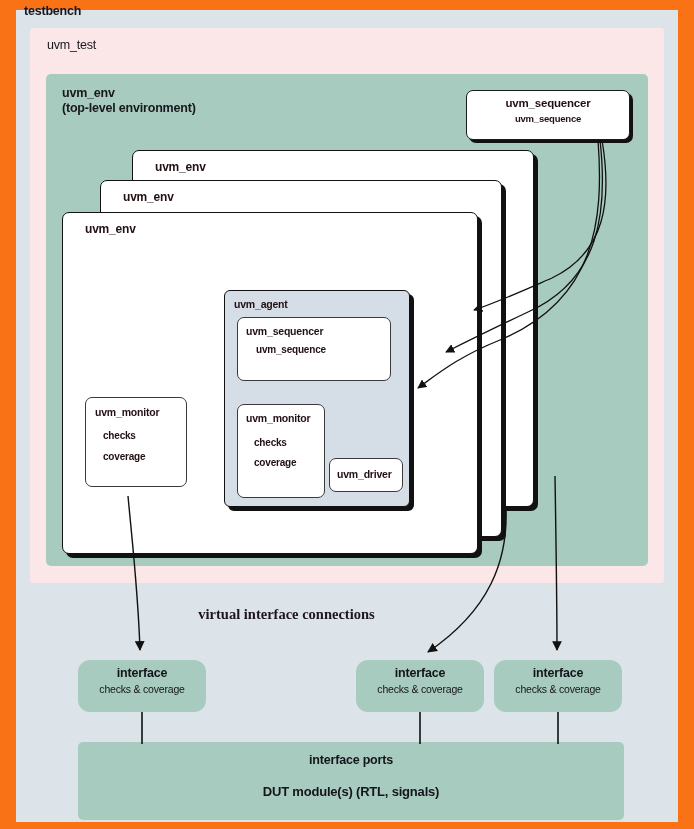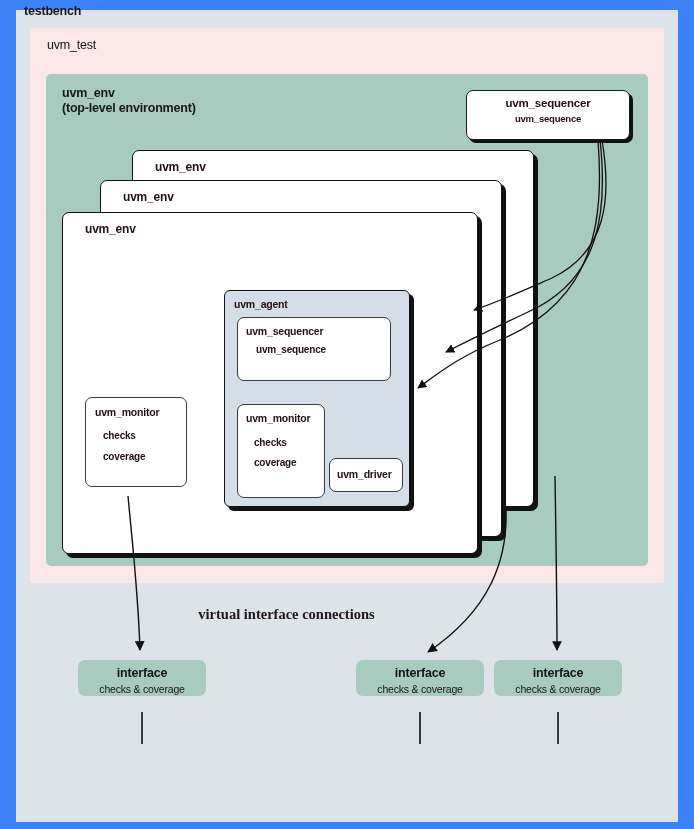--- a/index.html
+++ b/index.html
@@ -7,21 +7,21 @@
     padding: 0;
     background: #ffffff;
   }
   body {
     font-family: "Liberation Sans", sans-serif;
   }
   #canvas {
     position: relative;
     width: 694px;
     height: 829px;
-    background: #3b82f6;
+    background: #f97316;
     overflow: hidden;
   }
   .abs { position: absolute; }
 
   
   #testbench-box {
     left: 16px; top: 10px; width: 662px; height: 812px;
     background: #dce3e9;
   }
   #testbench-label {
@@ -154,23 +154,23 @@
     left: 0; top: 606px; width: 573px;
     text-align: center;
     font-family: "Liberation Serif", serif;
     font-size: 14.5px; font-weight: bold; color: #1d1520;
   }
 
   
   .iface-box {
     position: absolute;
     background: #a8cbbf;
-    border-radius: 7px;
-    text-align: center;
-    top: 660px; height: 36px;
+    border-radius: 12px;
+    text-align: center;
+    top: 660px; height: 52px;
   }
   .iface-title {
     margin-top: 6px;
     font-size: 12.5px; font-weight: bold; color: #14141a;
     letter-spacing: -0.2px;
   }
   .iface-sub {
     margin-top: 3px;
     font-size: 10.5px; color: #14141a;
     letter-spacing: -0.2px;
@@ -286,20 +286,24 @@
   </div>
   <div class="iface-box" id="iface-2">
     <div class="iface-title">interface</div>
     <div class="iface-sub">checks &amp; coverage</div>
   </div>
   <div class="iface-box" id="iface-3">
     <div class="iface-title">interface</div>
     <div class="iface-sub">checks &amp; coverage</div>
   </div>
 
+  <div class="abs" id="dut-box">
+    <div id="dut-ports">interface ports</div>
+    <div id="dut-modules">DUT module(s) (RTL, signals)</div>
+  </div>
 
   <svg id="arrow-layer" viewBox="0 0 694 829">
     <defs>
       <marker id="ah" viewBox="0 0 10 10" refX="9" refY="5" markerWidth="7" markerHeight="7" orient="auto-start-reverse">
         <path d="M 0 0 L 10 5 L 0 10 z" fill="#111111"></path>
       </marker>
     </defs>
 
     <path d="M 598 140 C 604 220 596 300 500 340 C 460 356 440 372 418 388" fill="none" stroke="#111111" stroke-width="1.3" marker-end="url(#ah)"></path>
     <path d="M 600 140 C 608 212 600 280 528 312 C 490 330 470 340 446 352" fill="none" stroke="#111111" stroke-width="1.3" marker-end="url(#ah)"></path>

